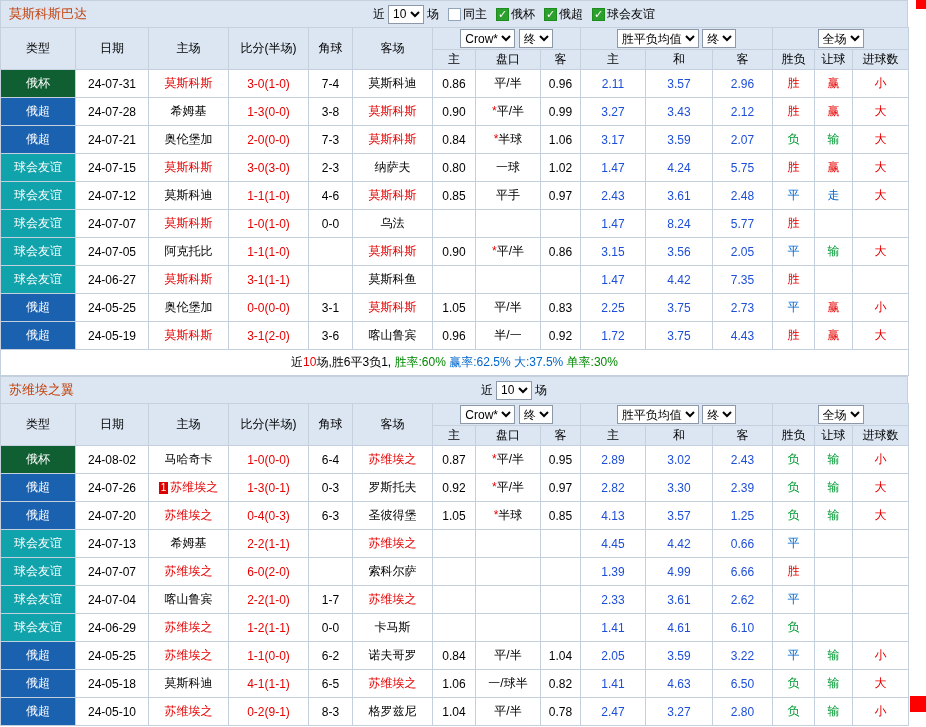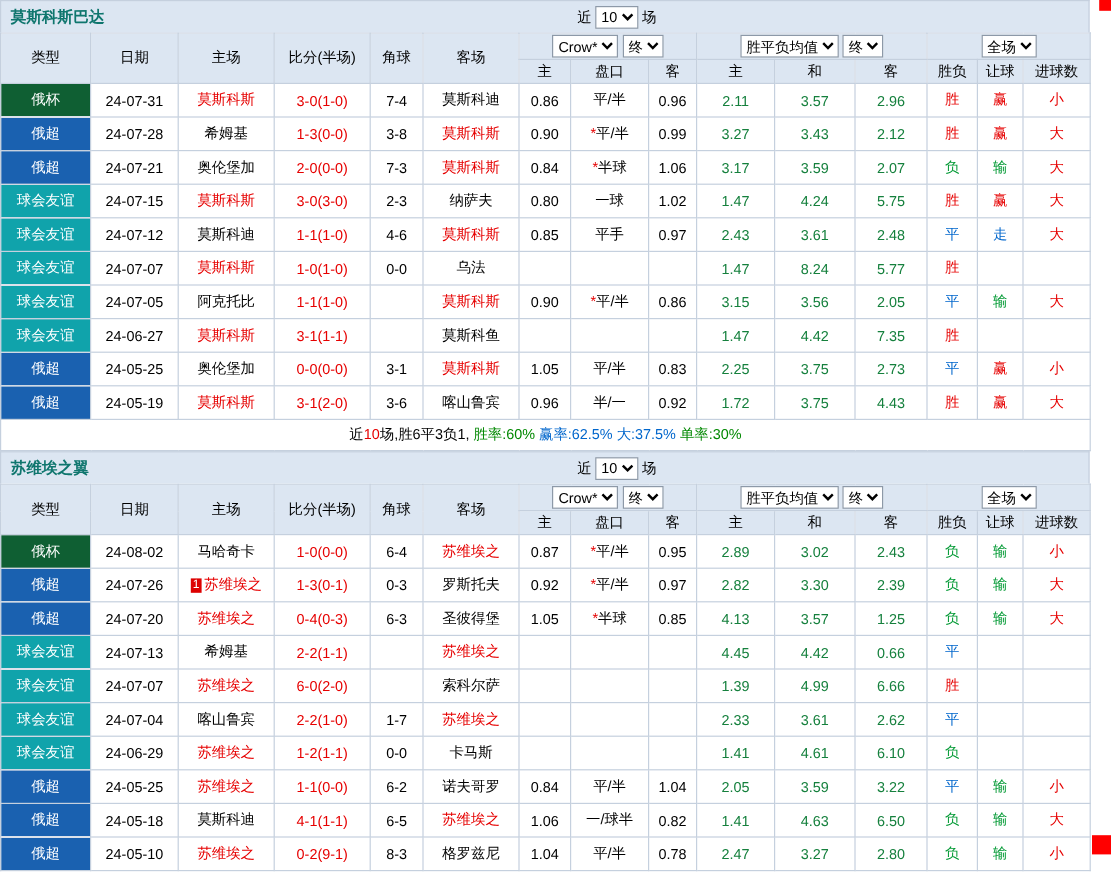--- a/index.html
+++ b/index.html
@@ -1,40 +1,40 @@
 <!DOCTYPE html>
 <html><head>
 <meta charset="utf-8">
 <style>
   *{margin:0;padding:0;box-sizing:border-box}
   html,body{width:926px;height:727px;overflow:hidden;background:#fff;
     font-family:"Liberation Sans","DejaVu Sans",sans-serif;font-size:12px;color:#000}
   .page{position:relative;width:926px;height:727px}
   .filterbar{width:908px;height:27px;background:#dce6f2;border:1px solid #c5d0de;border-bottom:none;
     display:flex;align-items:center;position:relative}
-  .title{color:#0f766e;font-weight:bold;margin-left:8px;font-size:13px;flex:0 0 auto}
+  .title{color:#c2410c;font-weight:normal;margin-left:8px;font-size:13px;flex:0 0 auto}
   .controls{position:absolute;left:50%;transform:translateX(-50%);margin-left:60px;white-space:nowrap;
     display:flex;align-items:center}
   .controls select{margin:0 3px}
   select{font-size:12px;height:19px;background:#fff;border:1px solid #8d99a8;
     font-family:"Liberation Sans","DejaVu Sans",sans-serif}
   .cb{display:inline-block;width:13px;height:13px;border:1px solid #93a5b8;background:#fff;
     vertical-align:middle;margin:0 2px 0 9px;line-height:11px;font-size:11px;color:#fff;text-align:center}
   .cb.on{background:#2ca02c;border-color:#1f8c1f}
   .cb.on::before{content:"\2713"}
   .cblab{vertical-align:middle}
   table{border-collapse:collapse;width:908px;table-layout:fixed}
   th,td{border:1px solid #c5d0de;text-align:center;padding:0;overflow:hidden;white-space:nowrap;height:28px}
   thead th{background:#dce6f2;font-weight:normal;height:20px}
   thead tr.h1 th{height:22px}
   .selcell select{vertical-align:middle}
   td.type{color:#fff;font-size:12px}
   td.score{color:#e60000}
   td.team.self{color:#e60000}
-  td.blue{color:#15803d}
+  td.blue{color:#1d4ed8}
   .red{color:#e60000}
   .badge{display:inline-block;background:#dd0000;color:#fff;font-size:10px;line-height:12px;
     padding:0 2px;margin-right:2px;vertical-align:middle}
   tfoot td.summary{height:26px;background:#fff}
   .partial-strip{width:908px;height:7px;overflow:hidden;position:relative}
   .marker{position:absolute;background:#ff0000}
   .marker.top{right:0;top:0;width:10px;height:9px}
   .marker.bottom{right:0;top:696px;width:16px;height:16px}
 </style>
 </head>
@@ -42,20 +42,21 @@
 
 <div class="page">
 
   <section>
     <div class="filterbar">
       <span class="title">莫斯科斯巴达</span>
       <div class="controls">
         <span>近</span>
         <select><option>10</option></select>
         <span>场</span>
+        <span class="cbs"><span class="cb"></span><span class="cblab">同主</span><span class="cb on"></span><span class="cblab">俄杯</span><span class="cb on"></span><span class="cblab">俄超</span><span class="cb on"></span><span class="cblab">球会友谊</span></span>
       </div>
     </div>
     <table>
       <colgroup>
         <col style="width:75px">
           <col style="width:73px">
           <col style="width:80px">
           <col style="width:80px">
         <col style="width:44px">
           <col style="width:80px">

